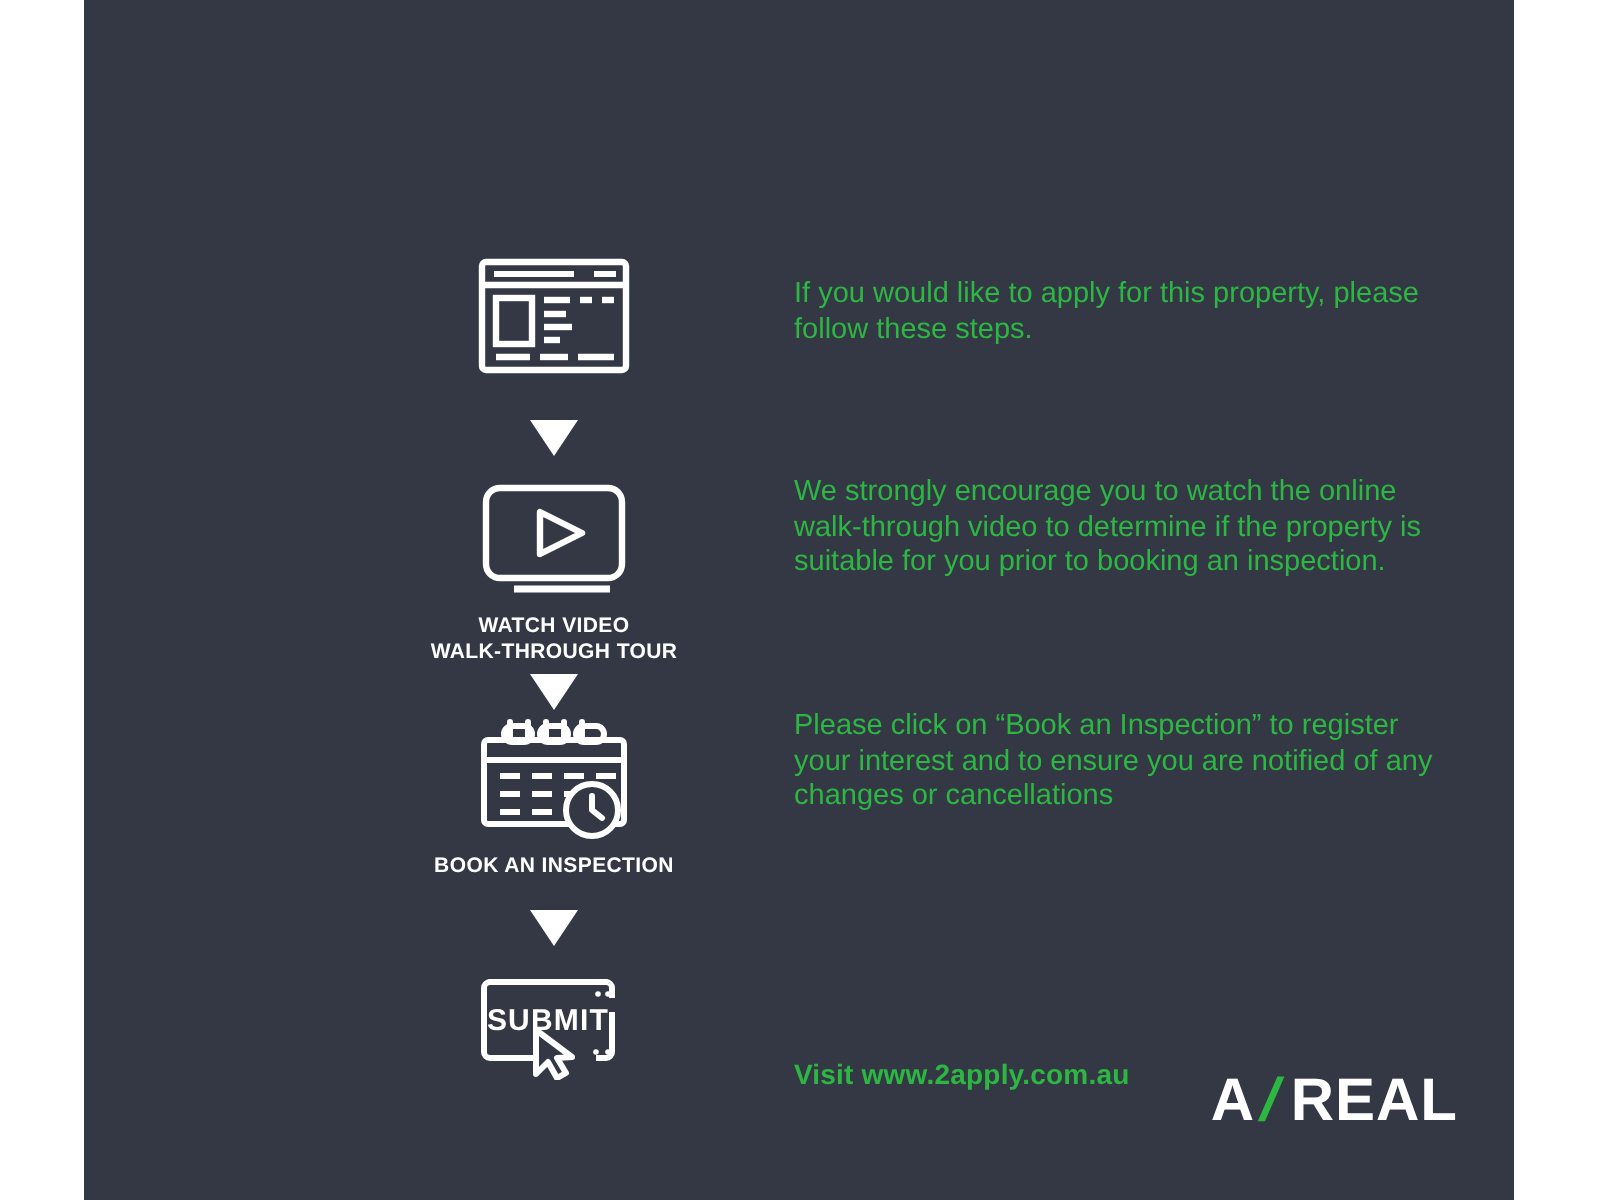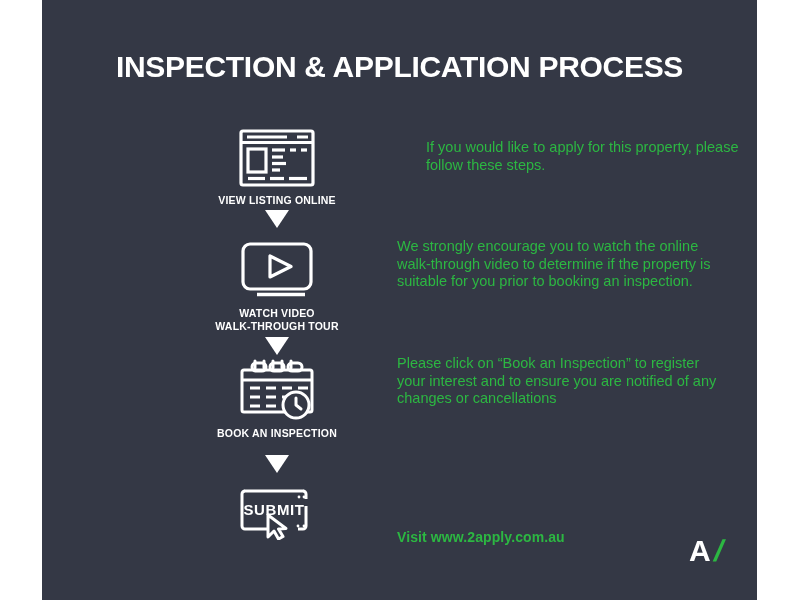--- a/index.html
+++ b/index.html
@@ -116,42 +116,40 @@
     font-weight: bold;
   }
 </style>
 </head>
 <body>
 
 <div id="page">
 
   <div id="panel">
 
-    <div id="title">INSPECTION &amp; APPLICATION PROCESS</div>
 
     <div class="step" style="top:125px;">
       <div class="icon-wrap">
         <svg width="76" height="58" viewBox="0 0 76 58" fill="none" stroke="#ffffff" stroke-width="3.2">
           <rect x="2" y="2" width="72" height="54" rx="2"></rect>
           <line x1="2" y1="13.5" x2="74" y2="13.5"></line>
           <line x1="8" y1="8" x2="48" y2="8" stroke-width="3"></line>
           <line x1="58" y1="8" x2="69" y2="8" stroke-width="3"></line>
           <rect x="9" y="20" width="18" height="23"></rect>
           <line x1="33" y1="21" x2="46" y2="21"></line>
           <line x1="51" y1="21" x2="57" y2="21"></line>
           <line x1="62" y1="21" x2="68" y2="21"></line>
           <line x1="33" y1="28" x2="44" y2="28"></line>
           <line x1="33" y1="34.5" x2="47" y2="34.5"></line>
           <line x1="33" y1="41" x2="41" y2="41"></line>
           <line x1="9" y1="49.5" x2="26" y2="49.5"></line>
           <line x1="31" y1="49.5" x2="45" y2="49.5"></line>
           <line x1="50" y1="49.5" x2="68" y2="49.5"></line>
         </svg>
       </div>
-      <div class="step-label">VIEW LISTING ONLINE</div>
     </div>
 
     <div class="connector" style="top:210px;">
       <svg width="24" height="18" viewBox="0 0 24 18">
           <polygon points="0,0 24,0 12,18" fill="#ffffff"></polygon>
         </svg>
     </div>
 
     <div class="step" style="top:238px;">
       <div class="icon-wrap">
@@ -224,24 +222,25 @@
           <circle cx="69" cy="9" r="1.4" fill="#ffffff" stroke="none"></circle>
           <circle cx="69" cy="38" r="1.4" fill="#ffffff" stroke="none"></circle>
           <circle cx="63" cy="38" r="1.4" fill="#ffffff" stroke="none"></circle>
           <text x="39" y="27" fill="#ffffff" stroke="none" font-family="Liberation Sans, sans-serif" font-size="15" font-weight="bold" text-anchor="middle" letter-spacing="0.6">SUBMIT</text>
 
           <path d="M33 27 L33 49 L39 43 L43.5 51 L48 48.5 L43.5 41 L51 40.5 Z" fill="#343845" stroke="#ffffff" stroke-width="3" stroke-linejoin="round"></path>
         </svg>
       </div>
     </div>
 
-    <div class="copy" style="top:139px;margin-left:29px;">If you would like to apply for this property, please follow these steps.</div>
+    <div class="copy" style="top:139px;">If you would like to apply for this property, please follow these steps.</div>
     <div class="copy" style="top:238px; width:335px;">We strongly encourage you to watch the online walk-through video to determine if the property is suitable for you prior to booking an inspection.</div>
     <div class="copy" style="top:355px; width:325px;">Please click on “Book an Inspection” to register your interest and to ensure you are notified of any changes or cancellations</div>
     <div class="visit" style="top:529px;">Visit www.2apply.com.au</div>
 
     <div id="logo">
       <span>A</span>
       <span class="slash">/</span>
+      <span>REAL</span>
     </div>
 
   </div>
 </div>
 
 </body></html>

